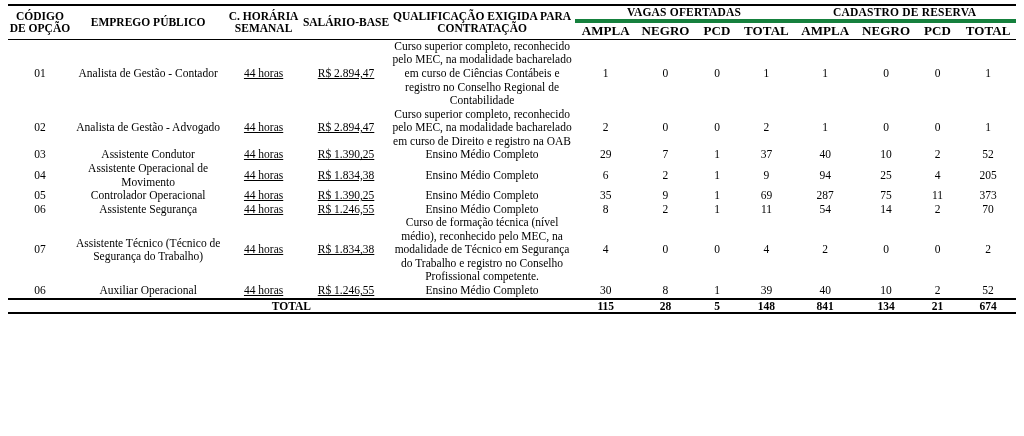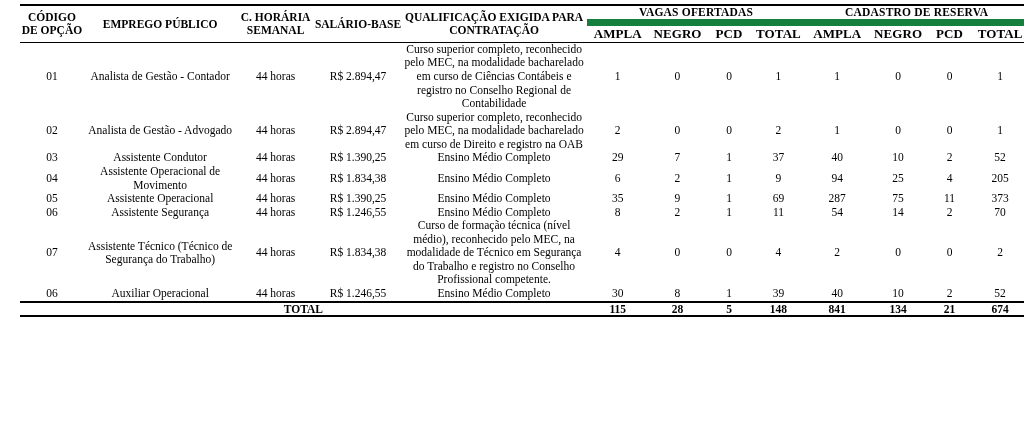--- a/index.html
+++ b/index.html
@@ -12,21 +12,21 @@
     height: 436px;
     font-family: "Liberation Serif", serif;
     color: #000000;
     overflow: hidden;
   }
   .sheet {
     width: 1024px;
     height: 436px;
     position: relative;
     box-sizing: border-box;
-    padding: 4px 8px 0 20px;
+    padding: 4px 8px 0 8px;
   }
   table.vagas {
     width: 1008px;
     border-collapse: collapse;
     table-layout: fixed;
     font-size: 11.5px;
   }
   table.vagas td, table.vagas th {
     padding: 0;
     vertical-align: middle;
@@ -48,42 +48,42 @@
   .line-top {
     border-top: 2.2px solid #000;
   }
   .line-bottom-thin {
     border-bottom: 1px solid #000;
   }
   .line-bottom-thick {
     border-bottom: 2.2px solid #000;
   }
   .grp-border-bottom {
-    border-bottom: 7px solid #15803d;
+    border-bottom: 4px solid #15803d;
   }
   .body-row td {
     font-size: 11.5px;
     line-height: 1.18;
     padding: 3px 3px;
   }
   .qual-cell {
     font-size: 10.5px;
     line-height: 1.15;
     padding: 4px 10px;
   }
   .total-row td {
     font-weight: bold;
     font-size: 11.5px;
     padding: 4px 3px 3px 3px;
   }
   .total-label {
     text-align: right;
     padding-right: 10px;
   }
-  .nowrap { white-space: nowrap; }
+  .nowrap { white-space: nowrap; text-decoration: underline; }
   .hdr-group {
     font-size: 12px;
     letter-spacing: 0.2px;
   }
 </style>
 </head>
 <body>
 
 <div class="sheet">
   <table class="vagas">
@@ -180,21 +180,21 @@
           <td>2</td>
           <td>1</td>
           <td>9</td>
           <td>94</td>
           <td>25</td>
           <td>4</td>
           <td>205</td>
         </tr>
         <tr class="body-row">
           <td>05</td>
-          <td>Assistente Operacional</td>
+          <td>Controlador Operacional</td>
           <td class="nowrap">44 horas</td>
           <td class="nowrap">R$ 1.390,25</td>
           <td class="qual-cell">Ensino Médio Completo</td>
           <td>35</td>
           <td>9</td>
           <td>1</td>
           <td>69</td>
           <td>287</td>
           <td>75</td>
           <td>11</td>

